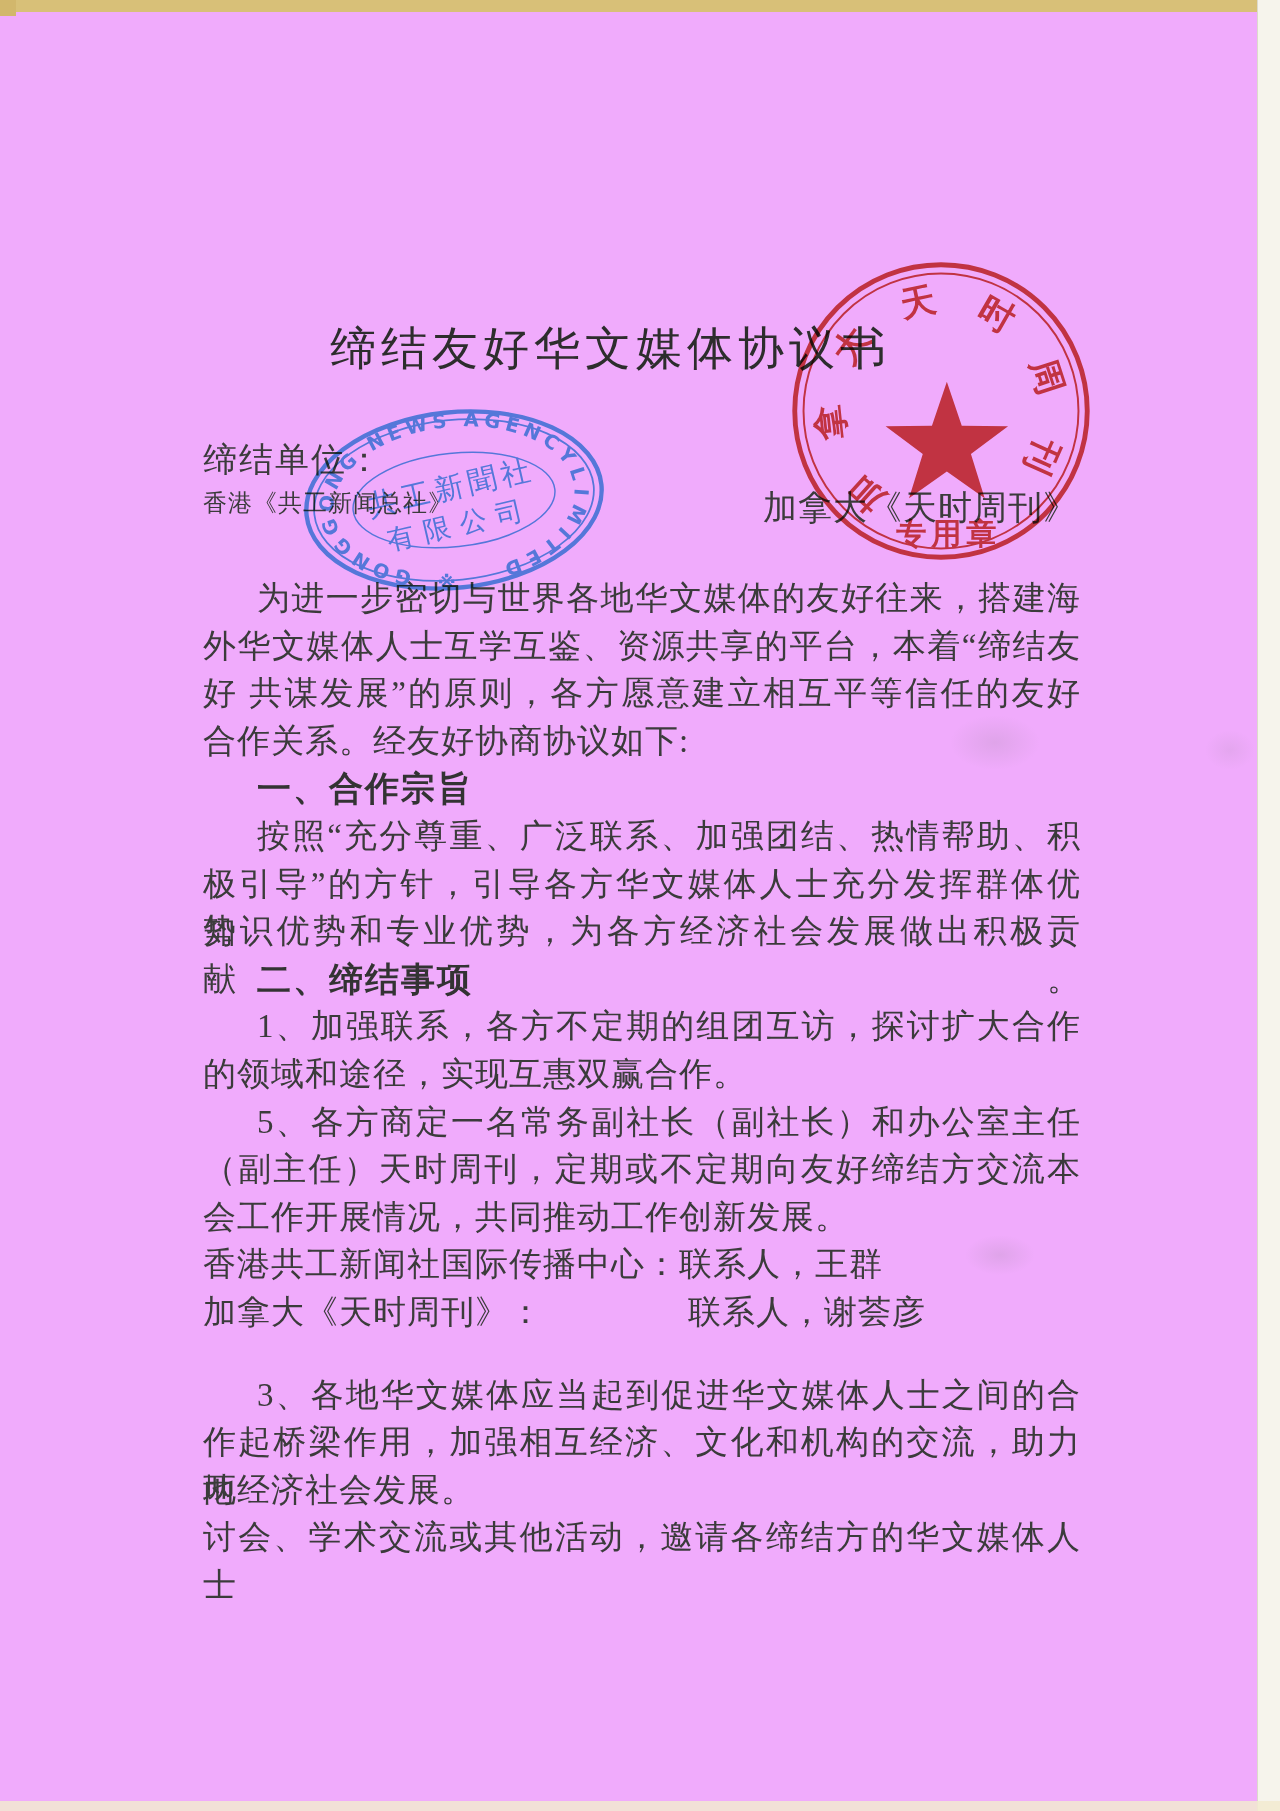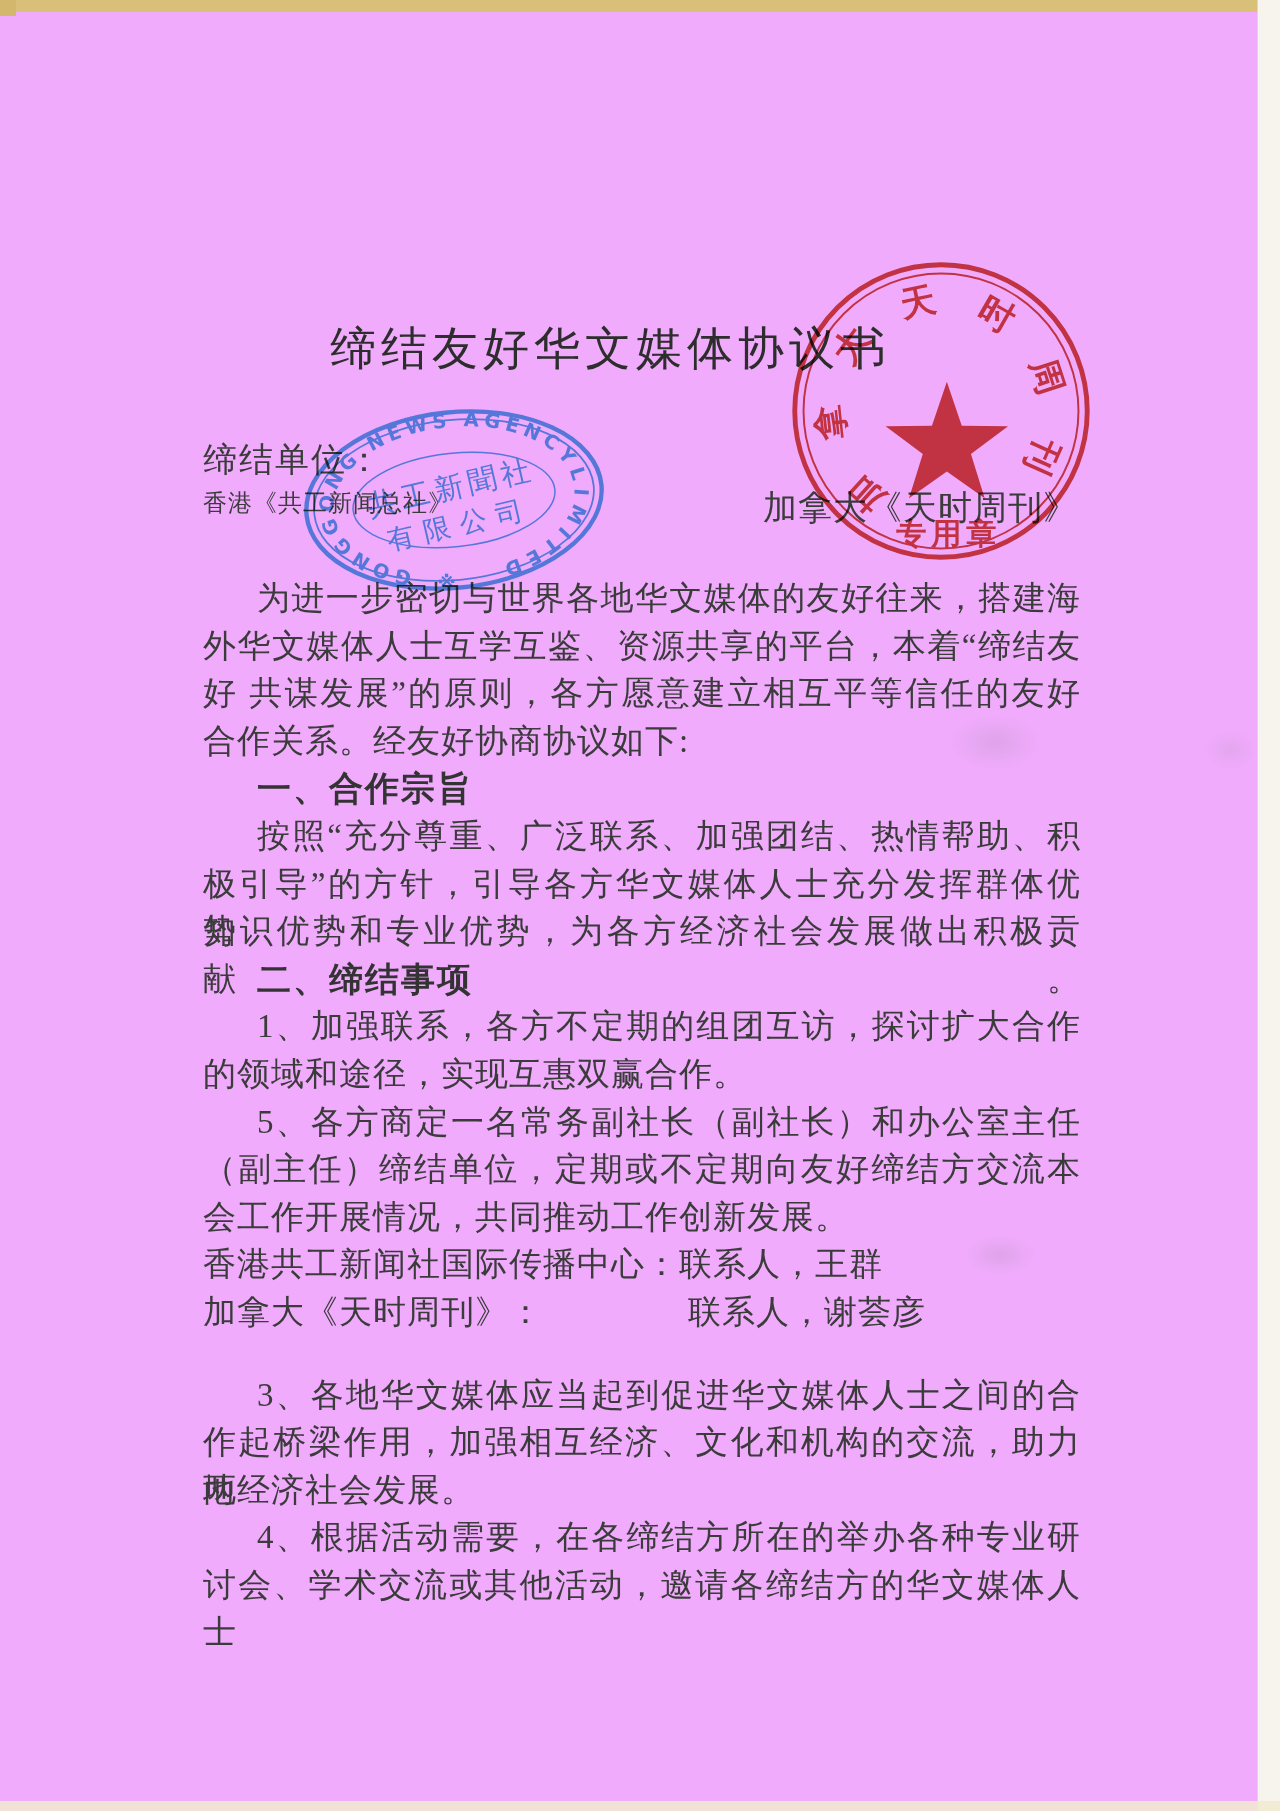--- a/index.html
+++ b/index.html
@@ -70,28 +70,27 @@
     <div class="ln full">好 共谋发展”的原则，各方愿意建立相互平等信任的友好</div>
     <div class="ln">合作关系。经友好协商协议如下:</div>
     <div class="ln indent head">一、合作宗旨</div>
     <div class="ln indent full">按照“充分尊重、广泛联系、加强团结、热情帮助、积</div>
     <div class="ln full">极引导”的方针，引导各方华文媒体人士充分发挥群体优势、</div>
     <div class="ln full">知识优势和专业优势，为各方经济社会发展做出积极贡献。</div>
     <div class="ln indent head">二、缔结事项</div>
     <div class="ln indent full">1、加强联系，各方不定期的组团互访，探讨扩大合作</div>
     <div class="ln">的领域和途径，实现互惠双赢合作。</div>
     <div class="ln indent full">5、各方商定一名常务副社长（副社长）和办公室主任</div>
-    <div class="ln full">（副主任）缔结单位，定期或不定期向友好缔结方交流本</div>
+    <div class="ln full">（副主任）天时周刊，定期或不定期向友好缔结方交流本</div>
     <div class="ln">会工作开展情况，共同推动工作创新发展。</div>
     <div class="ln">香港共工新闻社国际传播中心：联系人，王群</div>
     <div class="ln"><span>加拿大《天时周刊》：</span><span class="contact-right">联系人，谢荟彦</span></div>
     <div class="ln indent full gap">3、各地华文媒体应当起到促进华文媒体人士之间的合</div>
     <div class="ln full">作起桥梁作用，加强相互经济、文化和机构的交流，助力两</div>
     <div class="ln">地经济社会发展。</div>
-    <div class="ln indent full">4、根据活动需要，在各缔结方所在的举办各种专业研</div>
     <div class="ln full">讨会、学术交流或其他活动，邀请各缔结方的华文媒体人士</div>
   </div>
 
   <div class="stamp stamp-blue">
     <svg viewBox="0 0 320 190">
       <ellipse cx="160" cy="95" rx="152" ry="90" fill="none" stroke="#43a6d8" stroke-width="4.5"></ellipse>
       <ellipse cx="160" cy="95" rx="144" ry="82" fill="none" stroke="#43a6d8" stroke-width="1.8"></ellipse>
       <ellipse cx="160" cy="95" rx="104" ry="48" fill="none" stroke="#43a6d8" stroke-width="1.5"></ellipse>
       <path id="blueArc" d="M 160 170 A 124 75 0 1 1 160 20 A 124 75 0 1 1 160 170" fill="none"></path>
       <text class="blue-arc" font-size="19" letter-spacing="3">

